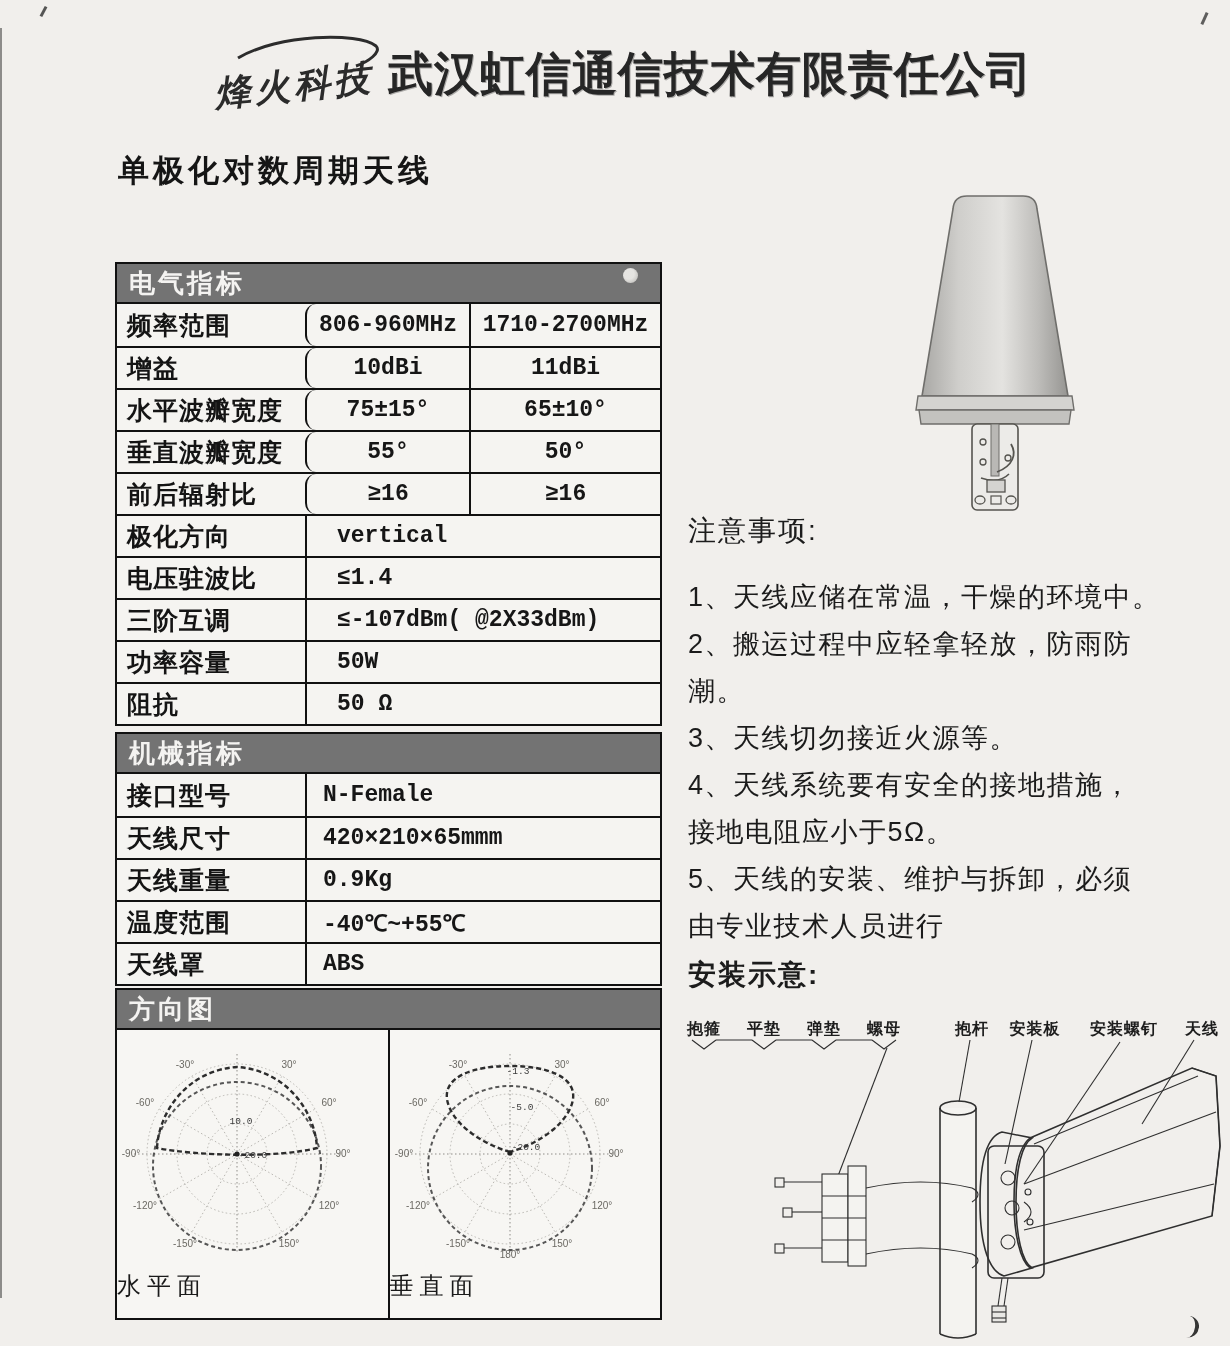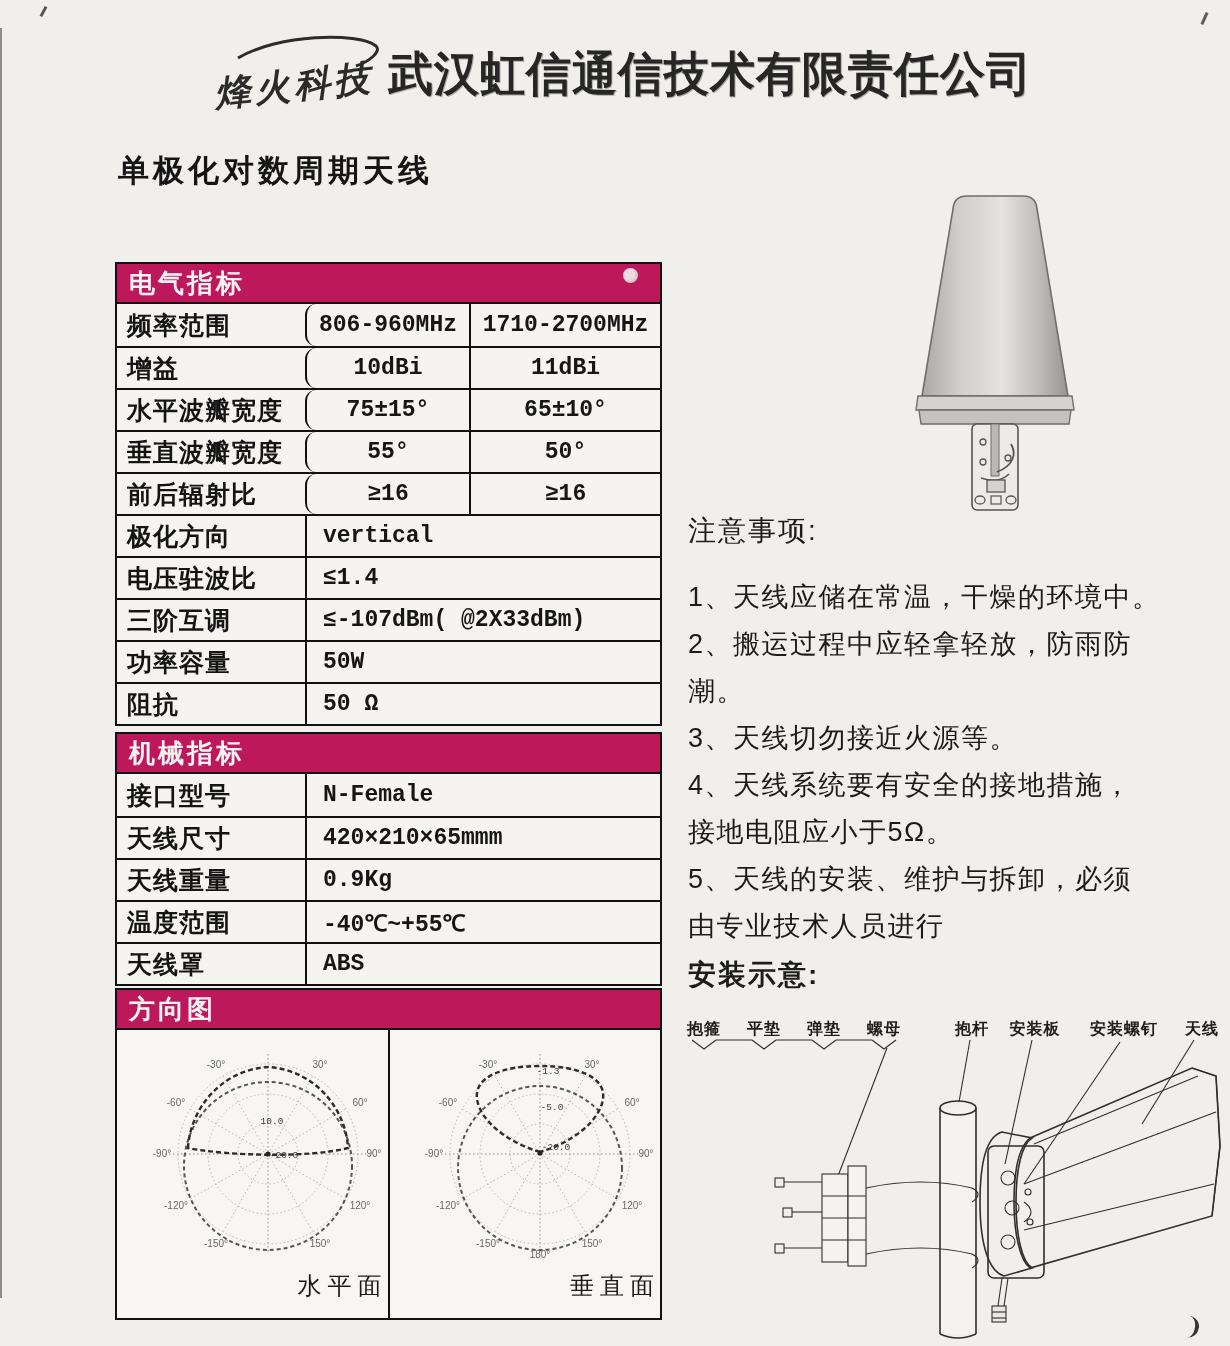--- a/index.html
+++ b/index.html
@@ -47,54 +47,54 @@
     font-size:30px;font-weight:bold;letter-spacing:2px;color:#151515;
   }
   .product-model .model-no{
     font-family:"Liberation Mono","DejaVu Sans Mono",monospace;
     font-weight:bold;letter-spacing:0;margin-left:10px;font-size:29px;
   }
 
   
   .spec-area{position:absolute;left:115px;top:262px;width:547px;}
   .secbar{
-    height:40px;background:#be185d;color:#f4f3f1;
+    height:40px;background:#737373;color:#f4f3f1;
     display:flex;align-items:center;
     padding-left:12px;font-size:26px;font-weight:bold;letter-spacing:3px;
     border:2px solid #111;border-bottom:none;
     position:relative;box-sizing:border-box;
   }
   .secbar .badge-dot{
     position:absolute;right:22px;top:4px;width:15px;height:15px;border-radius:50%;
     background:radial-gradient(circle at 40% 40%, #f2f1ee 0 40%, #b9b7b3 100%);
     opacity:.9;
   }
   .spec-table{
     border:2.5px solid #111;background:#f5f4f1;box-sizing:border-box;font-weight:bold;
   }
   .trow{display:flex;height:42px;align-items:stretch;box-sizing:border-box;}
   .trow + .trow{border-top:2px solid #111;}
   .cell{display:flex;align-items:center;box-sizing:border-box;}
   .cell.lbl{width:188px;padding-left:10px;font-size:25px;letter-spacing:1px;color:#141414;}
   .cell.v1{width:164px;border-left:2px solid #111;justify-content:center;border-radius:11px;}
   .cell.v2{flex:1;border-left:2px solid #111;justify-content:center;}
-  .cell.vm{flex:1;border-left:2px solid #111;padding-left:16px;}
+  .cell.vm{flex:1;border-left:2px solid #111;padding-left:30px;}
   .cell.vml{flex:1;border-left:2px solid #111;padding-left:16px;}
   .cell.v1,.cell.v2,.cell.vm,.cell.vml{
     font-family:"Liberation Mono","DejaVu Sans Mono",monospace;
     font-size:23px;color:#161616;
   }
   .gap6{height:6px;}
 
   
   .pattern-box{
     border:2.5px solid #111;border-top:2.5px solid #111;
     background:#f7f6f3;display:flex;height:292px;box-sizing:border-box;
   }
-  .pattern-half{flex:1;display:flex;flex-direction:column;align-items:flex-end;position:relative;}
+  .pattern-half{flex:1;display:flex;flex-direction:column;align-items:flex-start;position:relative;}
   .pattern-half + .pattern-half{border-left:2.5px solid #111;}
   .pattern-half svg{margin-top:4px;}
   .pattern-caption{font-size:24px;letter-spacing:6px;color:#1a1a1a;margin-top:-4px;}
 
   .grid-line{stroke:#b9b7b2;stroke-width:1;stroke-dasharray:1.5 2.5;fill:none;}
   .grid-axis{stroke:#8f8d88;stroke-width:1;stroke-dasharray:1.5 2.5;fill:none;}
   .trace{stroke:#2c2c2c;stroke-width:2.4;fill:none;stroke-dasharray:5 3;}
   .trace2{stroke:#3a3a3a;stroke-width:2;fill:none;stroke-dasharray:4 3;opacity:.85;}
   .ang-lab{font-size:10px;fill:#6b6963;}
   .scale-lab{font-size:9.5px;fill:#3c3c3c;font-family:"Liberation Mono","DejaVu Sans Mono",monospace;}

